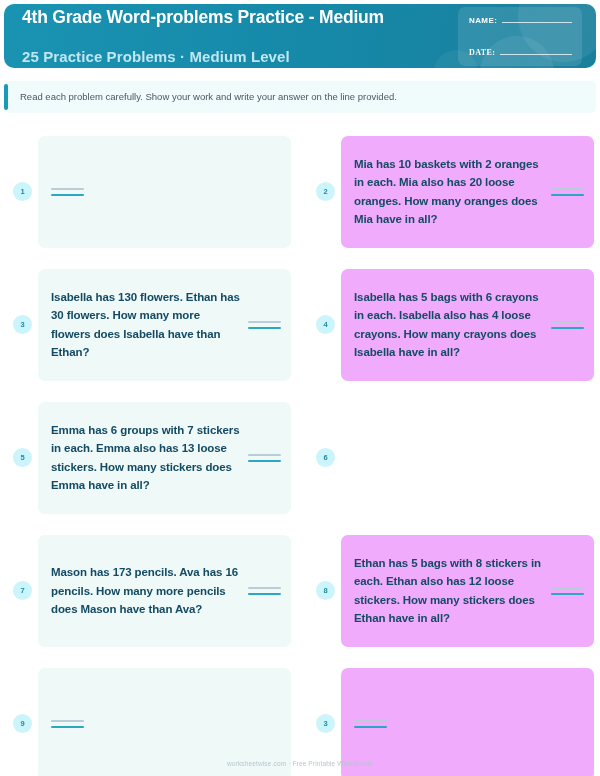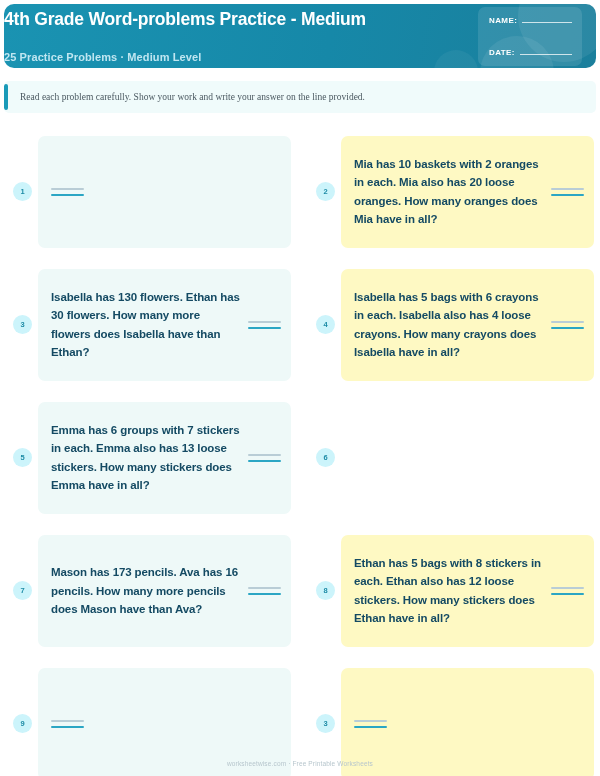--- a/index.html
+++ b/index.html
@@ -34,56 +34,57 @@
     background: rgba(255,255,255,0.075);
     pointer-events: none;
   }
   .deco-a { width: 92px; height: 92px; right: -14px; top: -34px; }
   .deco-b { width: 74px; height: 74px; right: 42px; bottom: -42px; }
   .deco-c { width: 44px; height: 44px; right: 118px; bottom: -26px; background: rgba(255,255,255,0.05); }
 
   .header-text {
     position: relative;
     z-index: 2;
+    padding-left: 18px;
     flex: 1 1 auto;
     min-width: 0;
   }
   .header-title {
     color: #ffffff;
     font-size: 17.5px;
     font-weight: bold;
     letter-spacing: -0.2px;
     line-height: 1.15;
     white-space: nowrap;
   }
   .header-sub {
     color: #bfe6f1;
-    font-size: 11px;
+    font-size: 15px;
     font-weight: bold;
     margin-top: 21px;
     letter-spacing: 0.1px;
     white-space: nowrap;
   }
 
   .namebox {
     position: relative;
     z-index: 2;
     margin-right: 14px;
-    width: 104px;
+    width: 124px;
     padding: 9px 10px 9px 11px;
     background: rgba(255,255,255,0.11);
     border-radius: 7px;
     flex: 0 0 auto;
   }
   .namebox-row {
     display: flex;
     align-items: flex-end;
     gap: 5px;
   }
-  .namebox-row + .namebox-row { margin-top: 23px; }
+  .namebox-row + .namebox-row { margin-top: 23px; font-family: Liberation Serif, serif; }
   .namebox-label {
     color: #ffffff;
     font-size: 8px;
     font-weight: bold;
     letter-spacing: 0.4px;
     white-space: nowrap;
   }
   .namebox-line {
     flex: 1 1 auto;
     height: 1px;
@@ -92,21 +93,20 @@
   }
 
   
   .instructions {
     position: relative;
     margin: 13px 4px 8px 4px;
     background: #f0fbfb;
     border-radius: 5px;
     padding: 10px 12px 10px 16px;
     overflow: hidden;
-    font-family: Liberation Serif, serif;
   }
   .instructions-accent {
     position: absolute;
     left: 0; top: 3px; bottom: 3px;
     width: 4px;
     background: #199ab8;
     border-radius: 3px;
   }
   .instructions-text {
     color: #4a5860;
@@ -153,21 +153,21 @@
     min-width: 0;
     background: #eef8fb;
     border-radius: 7px;
     padding: 16px 10px 16px 13px;
     display: flex;
     align-items: center;
     gap: 6px;
     min-height: 112px;
   }
   .card.tint-a .card-body { background: #eef9f8; }
-  .card.tint-b .card-body { background: #fef9c3; }
+  .card.tint-b .card-body { background: #f0abfc; }
 
   .problem-text {
     flex: 1 1 auto;
     min-width: 0;
     color: #144a63;
     font-size: 11.5px;
     font-weight: bold;
     line-height: 1.62;
     letter-spacing: -0.1px;
   }

